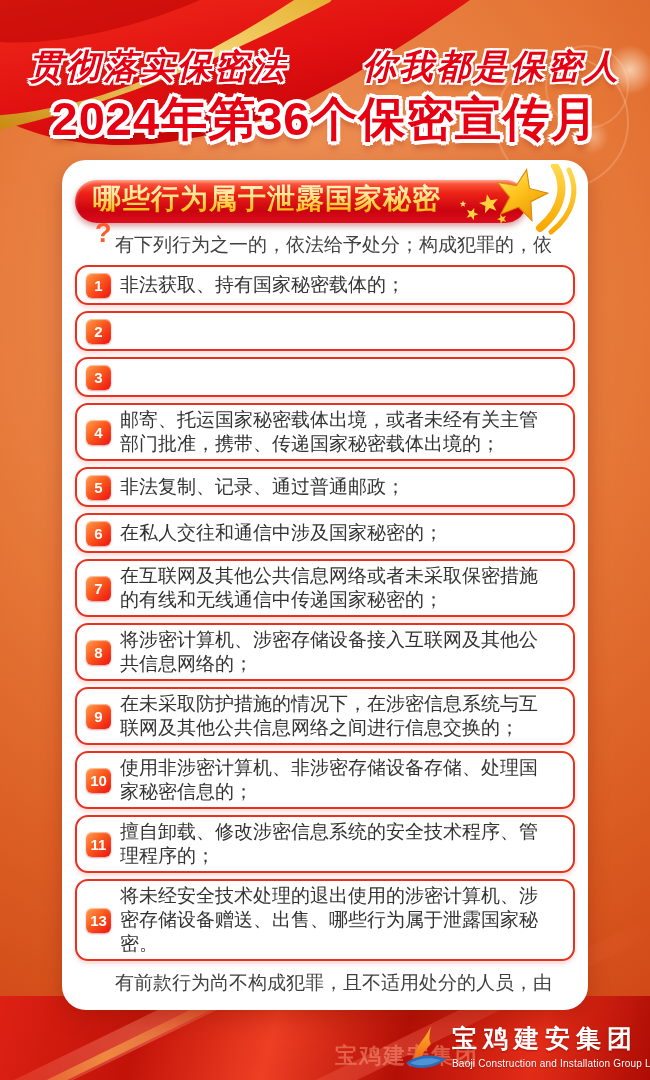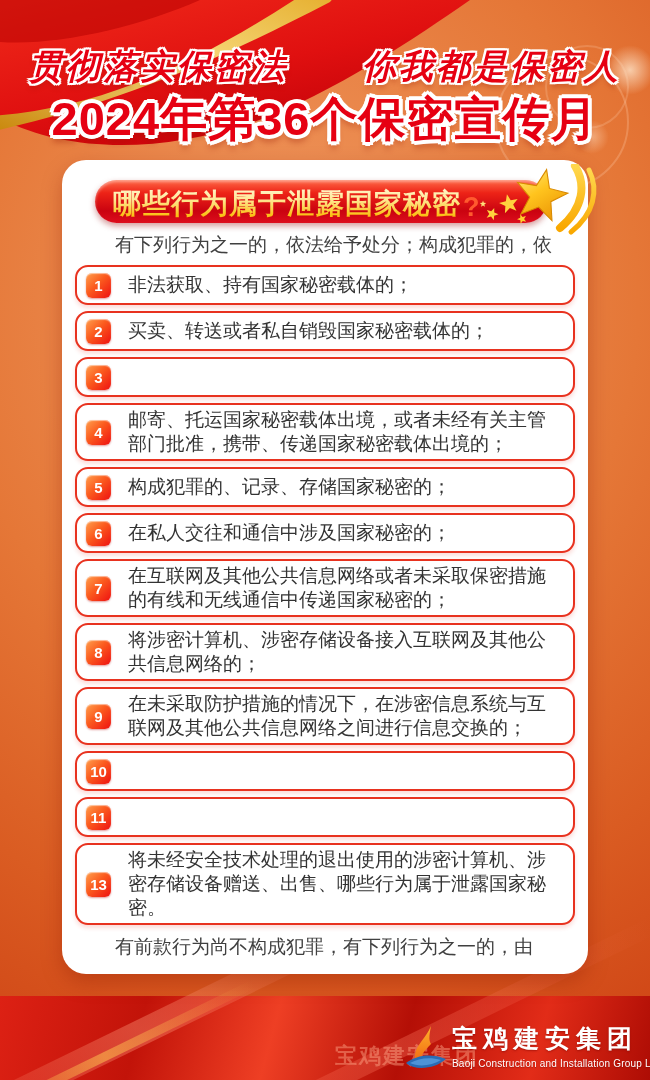--- a/index.html
+++ b/index.html
@@ -37,24 +37,24 @@
     background:linear-gradient(90deg,transparent,rgba(255,120,95,.35),transparent);}
   .s3{left:-60px;top:1052px;width:330px;height:9px;transform:rotate(-26deg);z-index:1;
     background:linear-gradient(90deg,transparent,rgba(255,195,80,.55),transparent);}
   
   .card{
     position:absolute;left:62px;top:160px;width:526px;z-index:2;box-sizing:border-box;
     background:#fff;border-radius:24px;padding:20px 13px 14px 13px;
     box-shadow:0 8px 20px rgba(140,25,0,.35);
   }
   .banner{
-    position:relative;margin-left:20px;width:452px;height:43px;border-radius:22px;box-sizing:border-box;
+    position:relative;width:452px;height:43px;border-radius:22px;box-sizing:border-box;
     background:linear-gradient(180deg,#ff6a48 0%,#ed2317 30%,#ca0310 72%,#dd0d1d 100%);
     box-shadow:inset 0 2px 3px rgba(255,255,255,.4),0 3px 6px rgba(150,0,0,.4);
-    display:flex;align-items:flex-end;padding-left:18px;
+    display:flex;align-items:flex-start;padding-left:18px;flex-direction:column;
   }
   .banner-title{
     font-size:28px;font-weight:bold;letter-spacing:1px;
     background:linear-gradient(180deg,#fff8da 0%,#ffe895 38%,#fbc21a 78%,#f9a700 100%);
     -webkit-background-clip:text;background-clip:text;color:#ffd75e;-webkit-text-fill-color:transparent;
   }
   .banner-q{font-size:27px;font-weight:bold;color:#ff5a2e;margin-left:2px;}
   .star-cluster{position:absolute;left:380px;top:-16px;width:135px;height:72px;z-index:3;}
   
   .para{margin:9px 1px 0 2px;font-size:19px;line-height:26px;color:#404040;}
@@ -66,21 +66,21 @@
     border:2px solid #e8321f;border-radius:13px;min-height:40px;
     padding:3px 24px 3px 9px;margin-bottom:6px;background:#fff;
     box-shadow:0 3px 4px rgba(230,40,20,.16);
   }
   .badge{
     flex:none;width:25px;height:25px;border-radius:6px;color:#fff;font-weight:bold;font-size:15px;
     display:flex;align-items:center;justify-content:center;
     background:linear-gradient(135deg,#ffa04e 0%,#fb5a1e 45%,#ee1111 100%);
     box-shadow:inset 0 1px 1px rgba(255,255,255,.55),0 1px 2px rgba(180,0,0,.4);
   }
-  .itext{font-size:19px;line-height:24px;color:#333;margin-left:8px;}
+  .itext{font-size:19px;line-height:24px;color:#333;}
   
   .watermark{position:absolute;left:335px;top:1041px;z-index:2;font-size:22px;font-weight:bold;
     letter-spacing:2px;color:rgba(255,170,140,.45);white-space:nowrap;}
   .logo-mark{position:absolute;left:404px;top:1025px;z-index:3;}
   .brand{position:absolute;left:452px;top:1022px;z-index:3;color:#fff;}
   .brand-cn{font-size:25px;font-weight:bold;letter-spacing:6px;white-space:nowrap;
     text-shadow:0 1px 2px rgba(120,0,0,.5);}
   .brand-en{font-size:10px;margin-top:3px;white-space:nowrap;letter-spacing:.2px;
     text-shadow:0 1px 1px rgba(120,0,0,.5);}
 </style>
@@ -149,35 +149,34 @@
   </div>
 
   <div class="list">
   <div class="item">
     <div class="badge">1</div>
     <div class="itext">非法获取、持有国家秘密载体的；</div>
   </div>
 
   <div class="item">
     <div class="badge">2</div>
-    <div class="itext">买卖、转送或者私自销毁国家秘密载体的；</div>
   </div>
 
   <div class="item">
     <div class="badge">3</div>
   </div>
 
   <div class="item">
     <div class="badge">4</div>
     <div class="itext">邮寄、托运国家秘密载体出境，或者未经有关主管部门批准，携带、传递国家秘密载体出境的；</div>
   </div>
 
   <div class="item">
     <div class="badge">5</div>
-    <div class="itext">构成犯罪的、记录、存储国家秘密的；</div>
+    <div class="itext">非法复制、记录、通过普通邮政；</div>
   </div>
 
   <div class="item">
     <div class="badge">6</div>
     <div class="itext">在私人交往和通信中涉及国家秘密的；</div>
   </div>
 
   <div class="item">
     <div class="badge">7</div>
     <div class="itext">在互联网及其他公共信息网络或者未采取保密措施的有线和无线通信中传递国家秘密的；</div>
@@ -188,34 +187,36 @@
     <div class="itext">将涉密计算机、涉密存储设备接入互联网及其他公共信息网络的；</div>
   </div>
 
   <div class="item">
     <div class="badge">9</div>
     <div class="itext">在未采取防护措施的情况下，在涉密信息系统与互联网及其他公共信息网络之间进行信息交换的；</div>
   </div>
 
   <div class="item">
     <div class="badge">10</div>
+    <div class="itext">使用非涉密计算机、非涉密存储设备存储、处理国家秘密信息的；</div>
   </div>
 
   <div class="item">
     <div class="badge">11</div>
+    <div class="itext">擅自卸载、修改涉密信息系统的安全技术程序、管理程序的；</div>
   </div>
 
   <div class="item">
     <div class="badge">13</div>
     <div class="itext">将未经安全技术处理的退出使用的涉密计算机、涉密存储设备赠送、出售、哪些行为属于泄露国家秘密。</div>
   </div>
 </div>
 
   <div class="para">
-    <div class="l1">有前款行为尚不构成犯罪，有下列行为之一的，由</div>
+    <div class="l1">有前款行为尚不构成犯罪，且不适用处分的人员，由</div>
   </div>
 </div>
 
 <div class="watermark">宝鸡建安集团</div>
 <svg class="logo-mark" width="44" height="48" viewBox="0 0 44 48">
   <defs>
     <linearGradient id="flameGrad" x1="0" y1="0" x2="0" y2="1">
       <stop offset="0" stop-color="#ffb22a"></stop>
       <stop offset="1" stop-color="#ef5d0e"></stop>
     </linearGradient>

